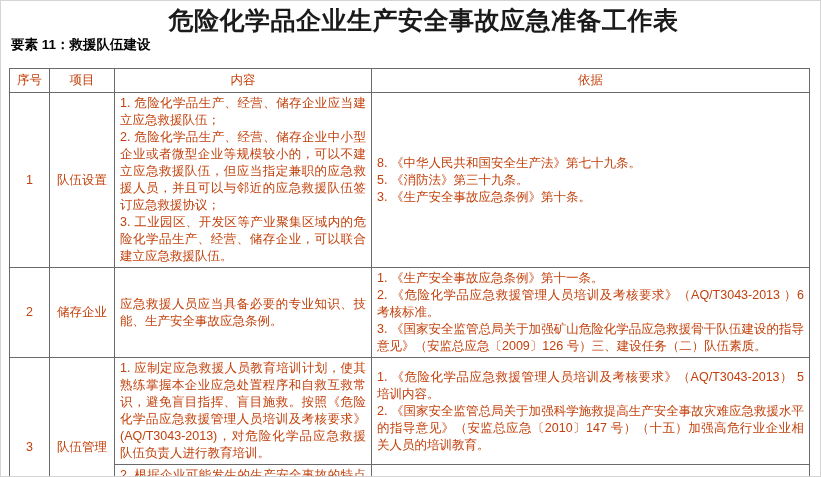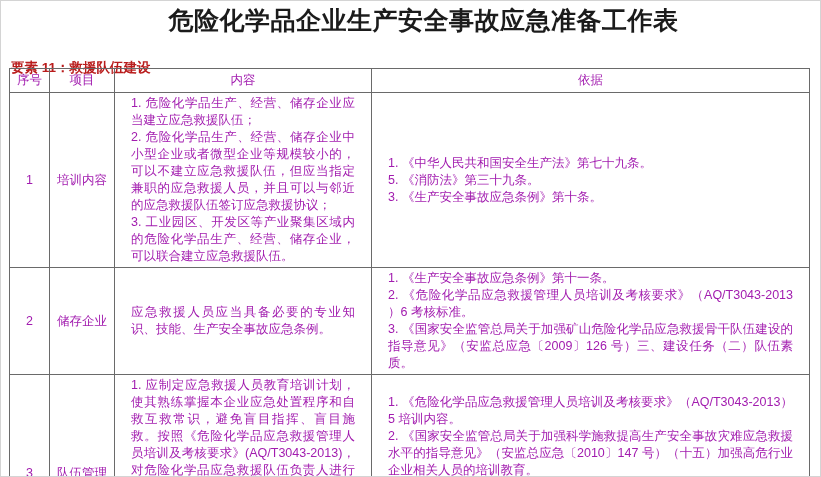--- a/index.html
+++ b/index.html
@@ -18,46 +18,46 @@
   }
   .doc-title {
     position: absolute; top: 3px; left: 0; right: 0;
     text-align: center;
     font-size: 25px; font-weight: bold;
     color: #1b1b1b;
     letter-spacing: 0.5px;
     padding-left: 26px;
   }
   .section-label {
-    position: absolute; top: 58px; left: 10px;
+    position: absolute; top: 35px; left: 10px;
     font-size: 13.5px; font-weight: bold;
-    color: #b91c1c;
+    color: #000000;
   }
   table.worksheet {
     position: absolute; left: 8px; top: 67px;
     width: 800px;
     border-collapse: collapse;
     table-layout: fixed;
   }
   .worksheet th, .worksheet td {
     border: 1px solid #6a6a6a;
-    color: #a21caf;
+    color: #c2410c;
     font-size: 12.5px;
     line-height: 17px;
     vertical-align: middle;
     padding: 0;
     margin-left: 43px;
   }
   .worksheet th {
     font-weight: normal;
     text-align: center;
     height: 24px;
   }
   td.c-center { text-align: center; }
-  td.c-text { padding: 2px 16px; text-align: justify; }
+  td.c-text { padding: 2px 5px; text-align: justify; }
   td.c-text p { margin: 0; word-break: break-all; }
   tr.r1 { height: 139px; }
   tr.r2 { height: 82px; }
   tr.r3a { height: 106px; }
   tr.r3b { height: 49px; }
 </style>
 </head>
 <body>
 
 <div class="page">
@@ -78,28 +78,28 @@
         <th>序号</th>
         <th>项目</th>
         <th>内容</th>
         <th>依据</th>
       </tr>
     </thead>
     <tbody>
 
       <tr class="r1">
         <td class="c-center">1</td>
-        <td class="c-center">培训内容</td>
+        <td class="c-center">队伍设置</td>
         <td class="c-text">
           <p>1. 危险化学品生产、经营、储存企业应当建立应急救援队伍；</p>
           <p>2. 危险化学品生产、经营、储存企业中小型企业或者微型企业等规模较小的，可以不建立应急救援队伍，但应当指定兼职的应急救援人员，并且可以与邻近的应急救援队伍签订应急救援协议；</p>
           <p>3. 工业园区、开发区等产业聚集区域内的危险化学品生产、经营、储存企业，可以联合建立应急救援队伍。</p>
         </td>
         <td class="c-text">
-          <p>1. 《中华人民共和国安全生产法》第七十九条。</p>
+          <p>8. 《中华人民共和国安全生产法》第七十九条。</p>
           <p>5. 《消防法》第三十九条。</p>
           <p>3. 《生产安全事故应急条例》第十条。</p>
         </td>
       </tr>
 
       <tr class="r2">
         <td class="c-center">2</td>
         <td class="c-center">储存企业</td>
         <td class="c-text">
           <p>应急救援人员应当具备必要的专业知识、技能、生产安全事故应急条例。</p>

